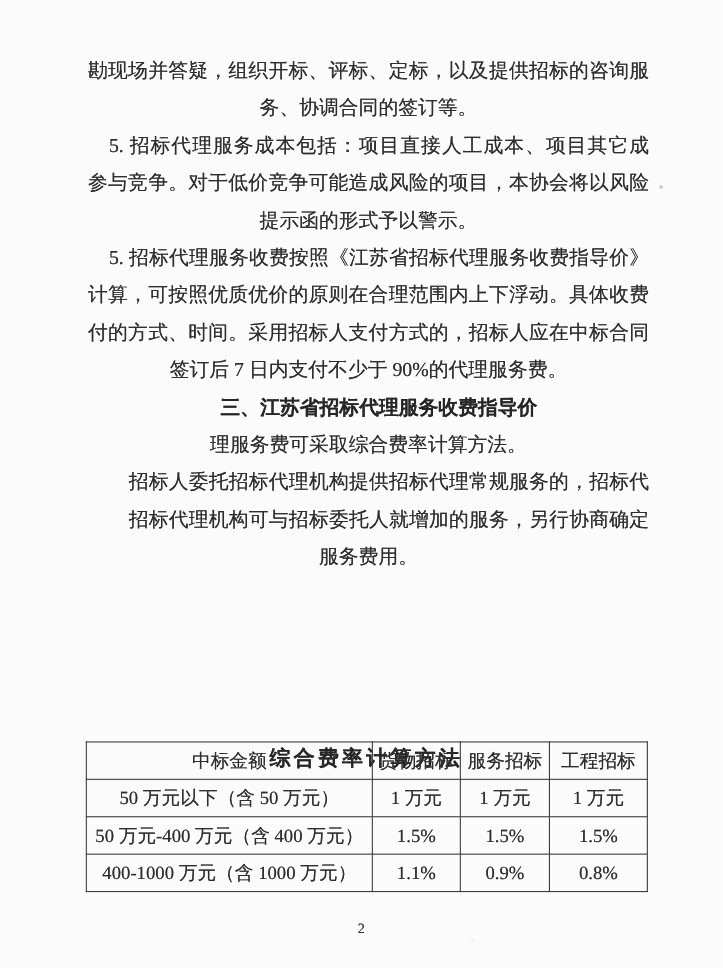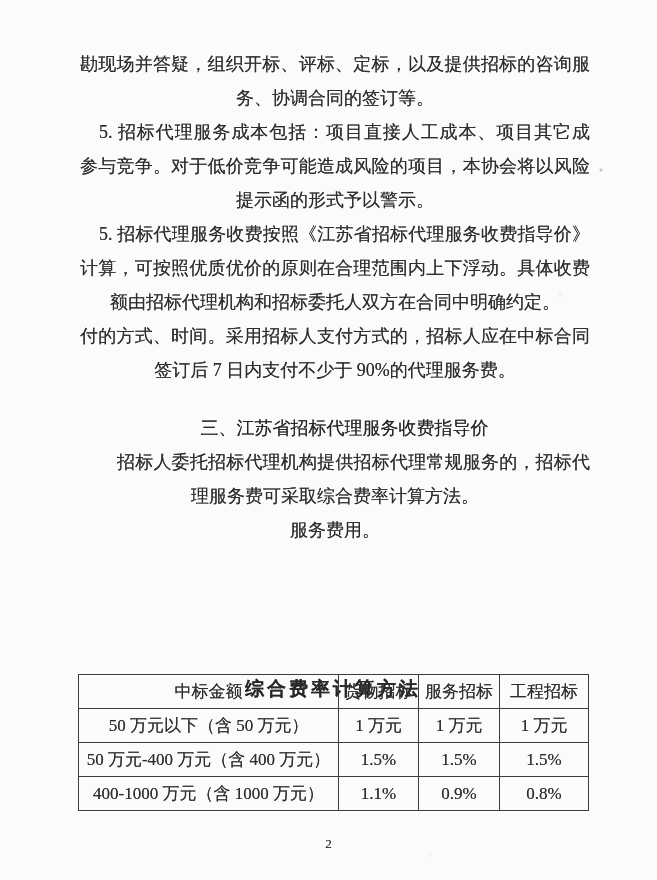--- a/index.html
+++ b/index.html
@@ -24,21 +24,21 @@
     position: absolute;
     left: 80px; top: 47px;
     width: 510px;
     font-size: 18px;
     line-height: 34px;
   }
   .line { white-space: nowrap; text-align: center; }
   .fill { text-align: justify; text-align-last: justify; white-space: normal; }
   .indent-num { text-indent: 19px; }
   .indent-para { text-indent: 37px; }
-  .heading { font-weight: normal; text-indent: 19px; color: #262626; margin-top: 24px; }
+  .heading { font-weight: bold; text-indent: 19px; color: #262626; }
   .table-title {
     position: absolute;
     left: 78px; top: 676px;
     width: 510px;
     text-align: center;
     font-size: 19px;
     font-weight: bold;
     letter-spacing: 3px;
     color: #262626;
   }
@@ -79,26 +79,26 @@
 <div class="page">
 
   <div class="body-text">
     <div class="line fill">勘现场并答疑，组织开标、评标、定标，以及提供招标的咨询服</div>
     <div class="line">务、协调合同的签订等。</div>
     <div class="line fill indent-num">5. 招标代理服务成本包括：项目直接人工成本、项目其它成</div>
     <div class="line fill">参与竞争。对于低价竞争可能造成风险的项目，本协会将以风险</div>
     <div class="line">提示函的形式予以警示。</div>
     <div class="line fill indent-num">5. 招标代理服务收费按照《江苏省招标代理服务收费指导价》</div>
     <div class="line fill">计算，可按照优质优价的原则在合理范围内上下浮动。具体收费</div>
-    <div class="line">额由招标代理机构和招标委托人双方在合同中明确约定。</div>
     <div class="line fill">付的方式、时间。采用招标人支付方式的，招标人应在中标合同</div>
     <div class="line">签订后 7 日内支付不少于 90%的代理服务费。</div>
     <div class="line heading">三、江苏省招标代理服务收费指导价</div>
+    <div class="line">理服务费可采取综合费率计算方法。</div>
     <div class="line fill indent-para">招标人委托招标代理机构提供招标代理常规服务的，招标代</div>
-    <div class="line">理服务费可采取综合费率计算方法。</div>
+    <div class="line fill indent-para">招标代理机构可与招标委托人就增加的服务，另行协商确定</div>
     <div class="line">服务费用。</div>
   </div>
 
   <div class="table-title">综合费率计算方法</div>
 
   <table class="fee-table">
     <colgroup>
       <col class="c1">
         <col class="c2">
         <col class="c3">

